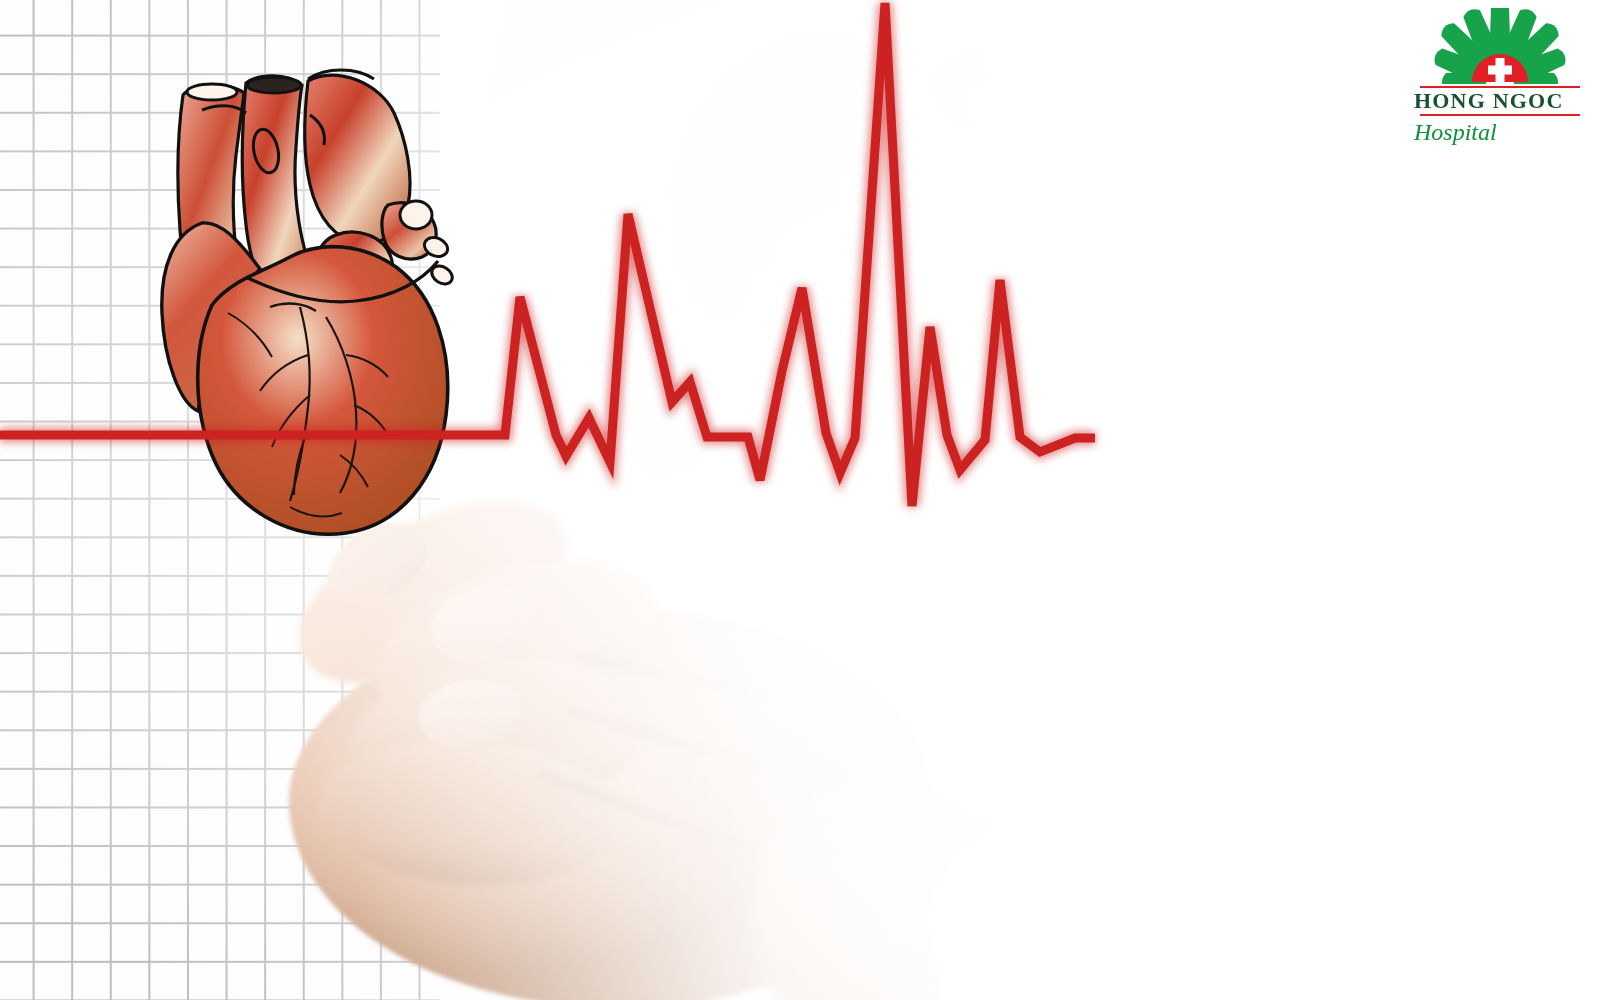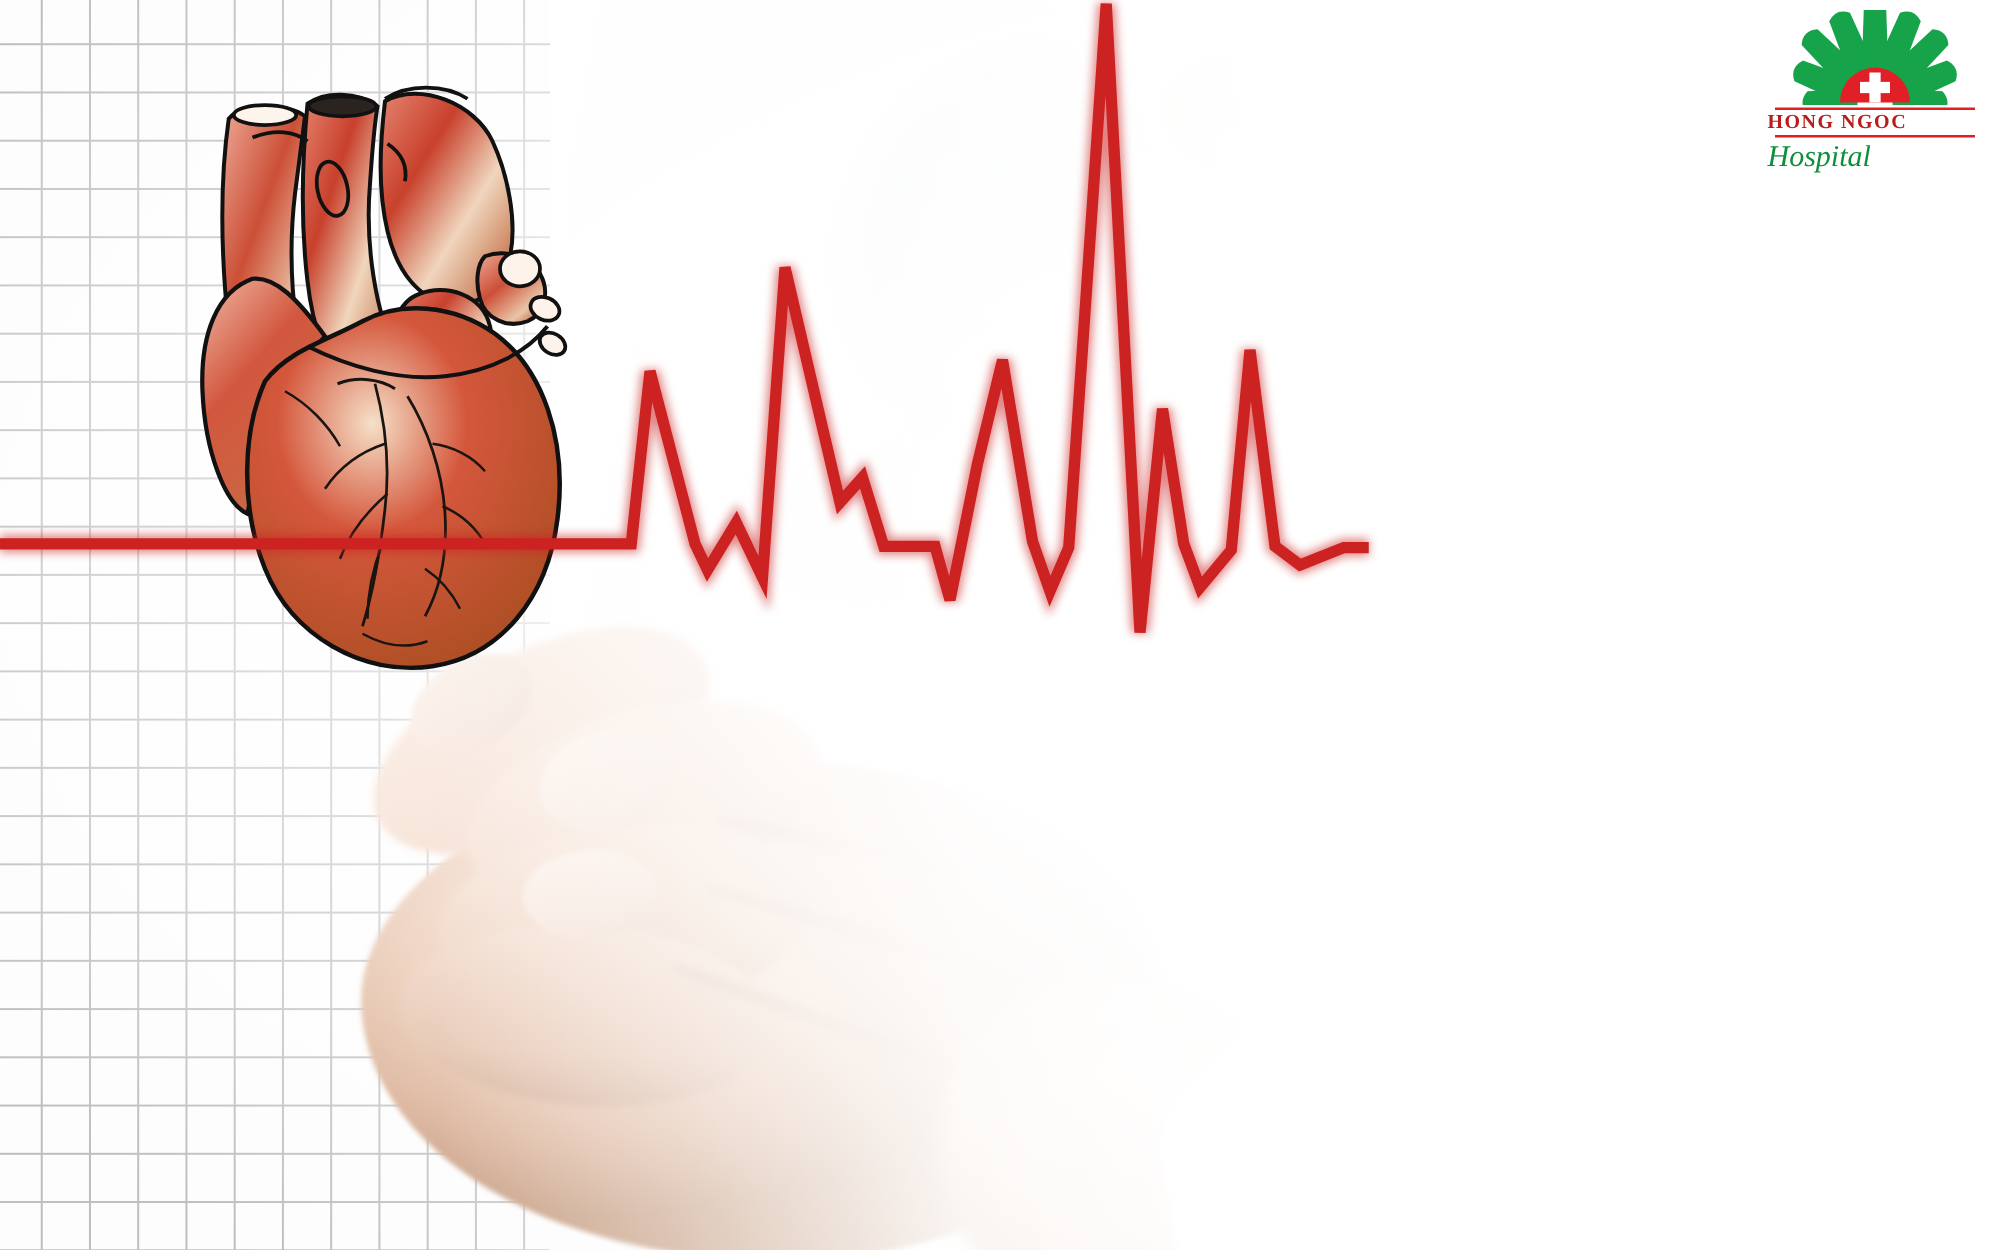--- a/index.html
+++ b/index.html
@@ -107,22 +107,22 @@
     background:linear-gradient(120deg,#ffffff,#f1f1f0 70%,#e7e7e6);filter:blur(2px);transform:rotate(-10deg);}
 
   
   .ecg{position:absolute;inset:0;}
   .ecg svg{position:absolute;inset:0;width:1600px;height:1000px;}
   .ecg-glow{filter:blur(4px);opacity:.55;}
 
   
   .logo{position:absolute;right:14px;top:8px;width:172px;height:132px;}
   .logo svg{display:block;}
-  .logo-name{font-family:"Liberation Serif",serif;font-weight:700;font-size:16px;letter-spacing:1.2px;
-    color:#b91c1c;line-height:1;}
+  .logo-name{font-family:"Liberation Serif",serif;font-weight:700;font-size:22px;letter-spacing:1.2px;
+    color:#14532d;line-height:1;}
   .logo-rule{height:2px;background:#e02020;margin:2px 6px;}
   .logo-sub{font-family:"Liberation Serif",serif;font-style:italic;font-size:24px;color:#0f8f3c;
     margin-top:4px;line-height:1;text-shadow:0 1px 0 rgba(255,255,255,.6);}
 </style>
 </head>
 <body>
 
 <div id="stage">
 
   <div class="grid-layer"></div>

